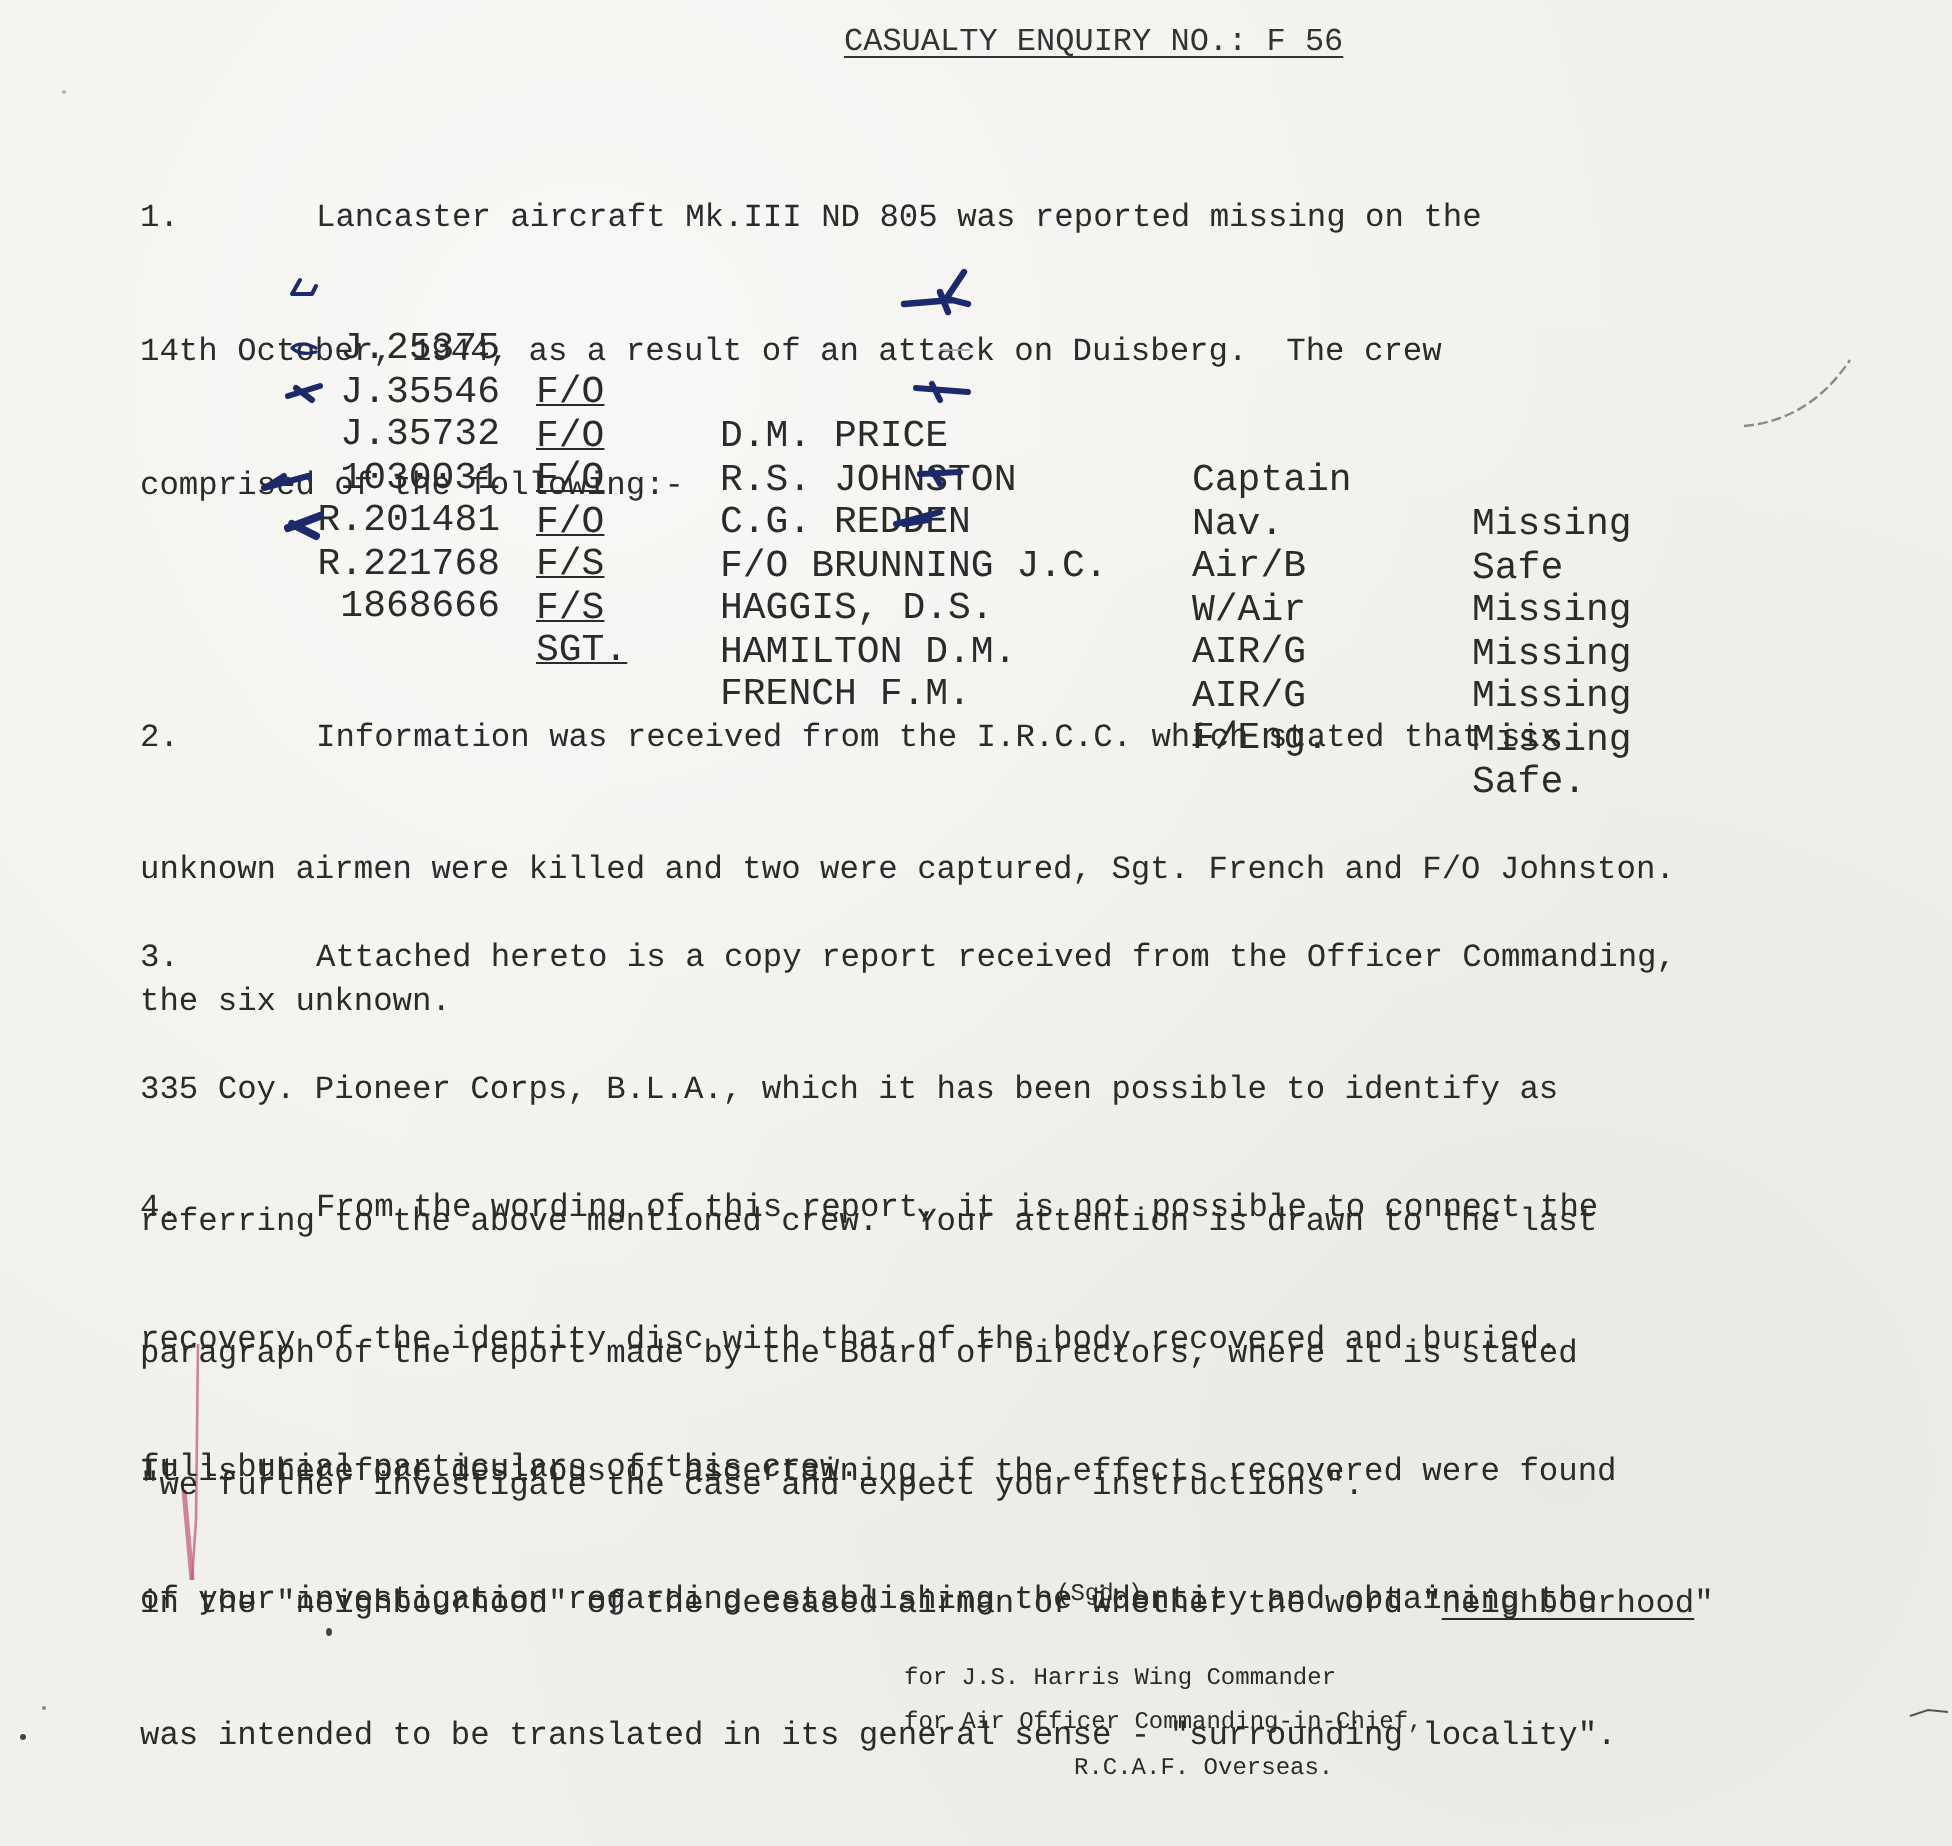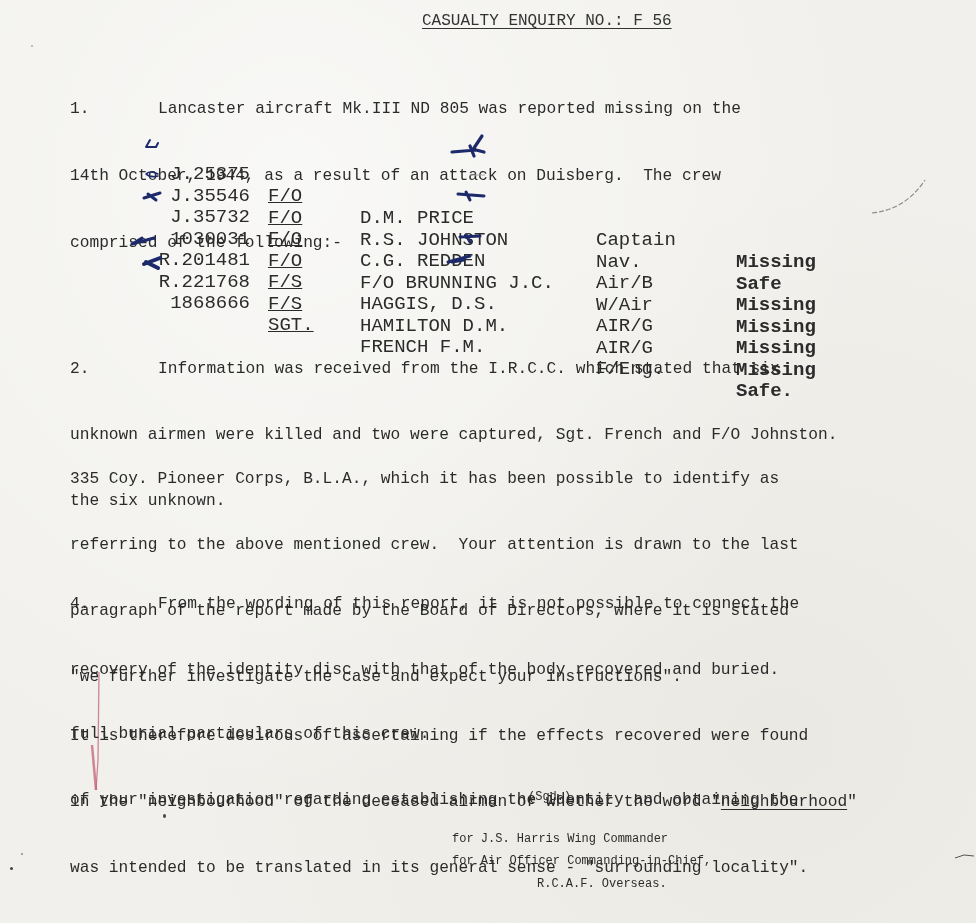--- a/index.html
+++ b/index.html
@@ -52,21 +52,21 @@
       position: absolute;
       height: 22px;
       font-size: 19px;
       line-height: 22px;
       white-space: pre;
     }
     .c-num { position: absolute; left: 0; width: 110px; text-align: right; }
     .c-rank { position: absolute; left: 128px; text-decoration: underline; }
     .c-name { position: absolute; left: 200px; margin-left: 20px; }
     .c-role { position: absolute; left: 456px; }
-    .c-stat { position: absolute; left: 596px; font-weight: bold; }
+    .c-stat { position: absolute; left: 596px; }
     .pen {
       position: absolute;
       pointer-events: none;
     }
     .underline-word { text-decoration: underline; text-underline-offset: 3px; }
     .sig {
       position: absolute;
       font-size: 12px;
       line-height: 22px;
       white-space: pre;
@@ -167,20 +167,21 @@
     <path d="M955 858 L964 855 L974 856" stroke="#555" stroke-width="1" fill="none"></path>
   </svg>
 
   <div class="para" style="top:314px;">
     <div><span class="num">2.</span><span>Information was received from the I.R.C.C. which stated that six</span></div>
     <div>unknown airmen were killed and two were captured, Sgt. French and F/O Johnston.</div>
     <div>the six unknown.</div>
   </div>
 
   <div class="para" style="top:424px;">
+    <div><span class="num">3.</span><span>Attached hereto is a copy report received from the Officer Commanding,</span></div>
     <div>335 Coy. Pioneer Corps, B.L.A., which it has been possible to identify as</div>
     <div>referring to the above mentioned crew.  Your attention is drawn to the last</div>
     <div>paragraph of the report made by the Board of Directors, where it is stated</div>
     <div>"we further investigate the case and expect your instructions".</div>
   </div>
 
   <div class="para" style="top:549px;">
     <div><span class="num">4.</span><span>From the wording of this report, it is not possible to connect the</span></div>
     <div>recovery of the identity disc with that of the body recovered and buried.</div>
     <div>It is therefore desirous of ascertaining if the effects recovered were found</div>

